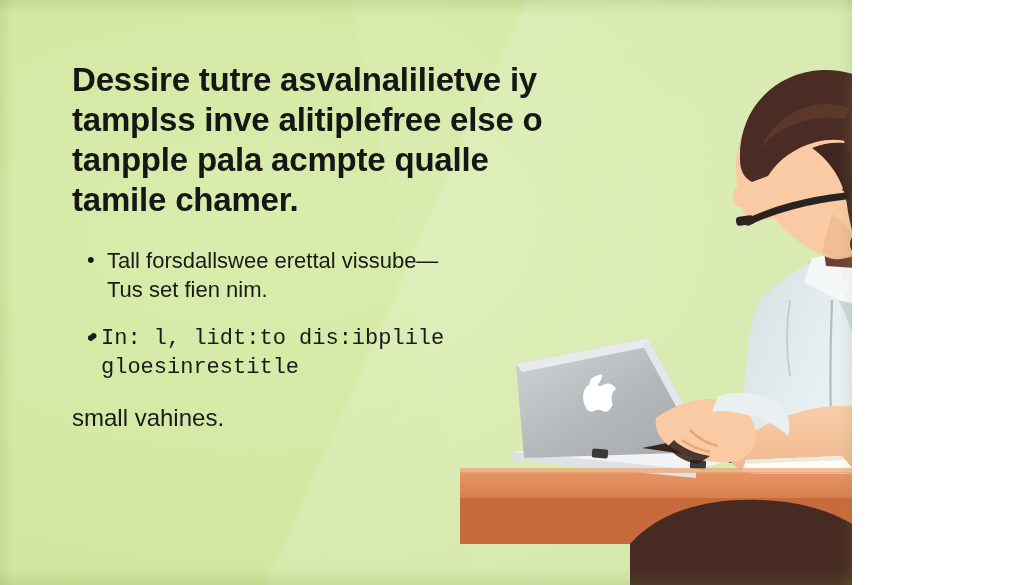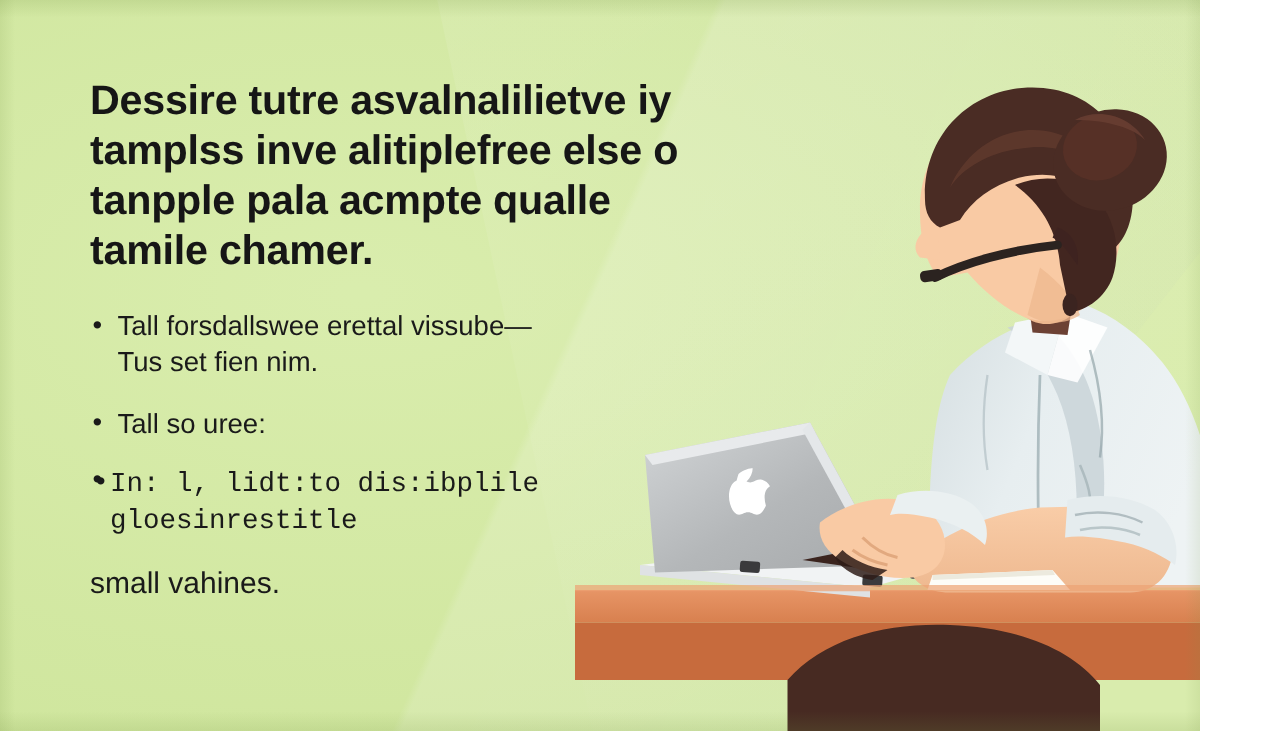--- a/index.html
+++ b/index.html
@@ -2,21 +2,21 @@
 <html><head>
 <meta charset="utf-8">
 <style>
   html, body {
     margin: 0;
     padding: 0;
     background: #ffffff;
   }
   #slide {
     position: relative;
-    width: 960px;
+    width: 852px;
     height: 585px;
     overflow: hidden;
     background: #f0abfc;
     font-family: "Liberation Sans", sans-serif;
   }
 
   
   .bg-base {
     position: absolute;
     inset: 0;
@@ -70,21 +70,21 @@
   }
   .headline {
     font-size: 33px;
     line-height: 40px;
     font-weight: 700;
     letter-spacing: -0.2px;
     margin: 0 0 26px 0;
     color: #161616;
   }
   .bullets {
-    margin: 0;
+    margin: 13px;
     padding: 0;
     list-style: none;
   }
   .bullet {
     position: relative;
     font-size: 22px;
     line-height: 29px;
     font-weight: 400;
     color: #1a1a1a;
     margin: 0 0 20px 0;
@@ -278,23 +278,20 @@
     </svg>
   </div>
 
   <div class="text-col">
     <h1 class="headline">Dessire tutre asvalnalilietve iy tamplss inve alitiplefree else o tanpple pala acmpte qualle tamile chamer.</h1>
     <ul class="bullets">
       <li class="bullet">
         <span>Tall forsdallswee erettal vissube—</span>
         <span class="cont">Tus set fien nim.</span>
       </li>
-      <li class="bullet tight">
-        <span>Tall so uree:</span>
-      </li>
       <li class="bullet">
       </li>
       <li class="bullet bullet-wide">
         <span>In: l, lidt:to dis:ibplile gloesinrestitle</span>
       </li>
     </ul>
     <p class="trailer">small vahines.</p>
   </div>
 
   <div class="edge-shade-top"></div>

